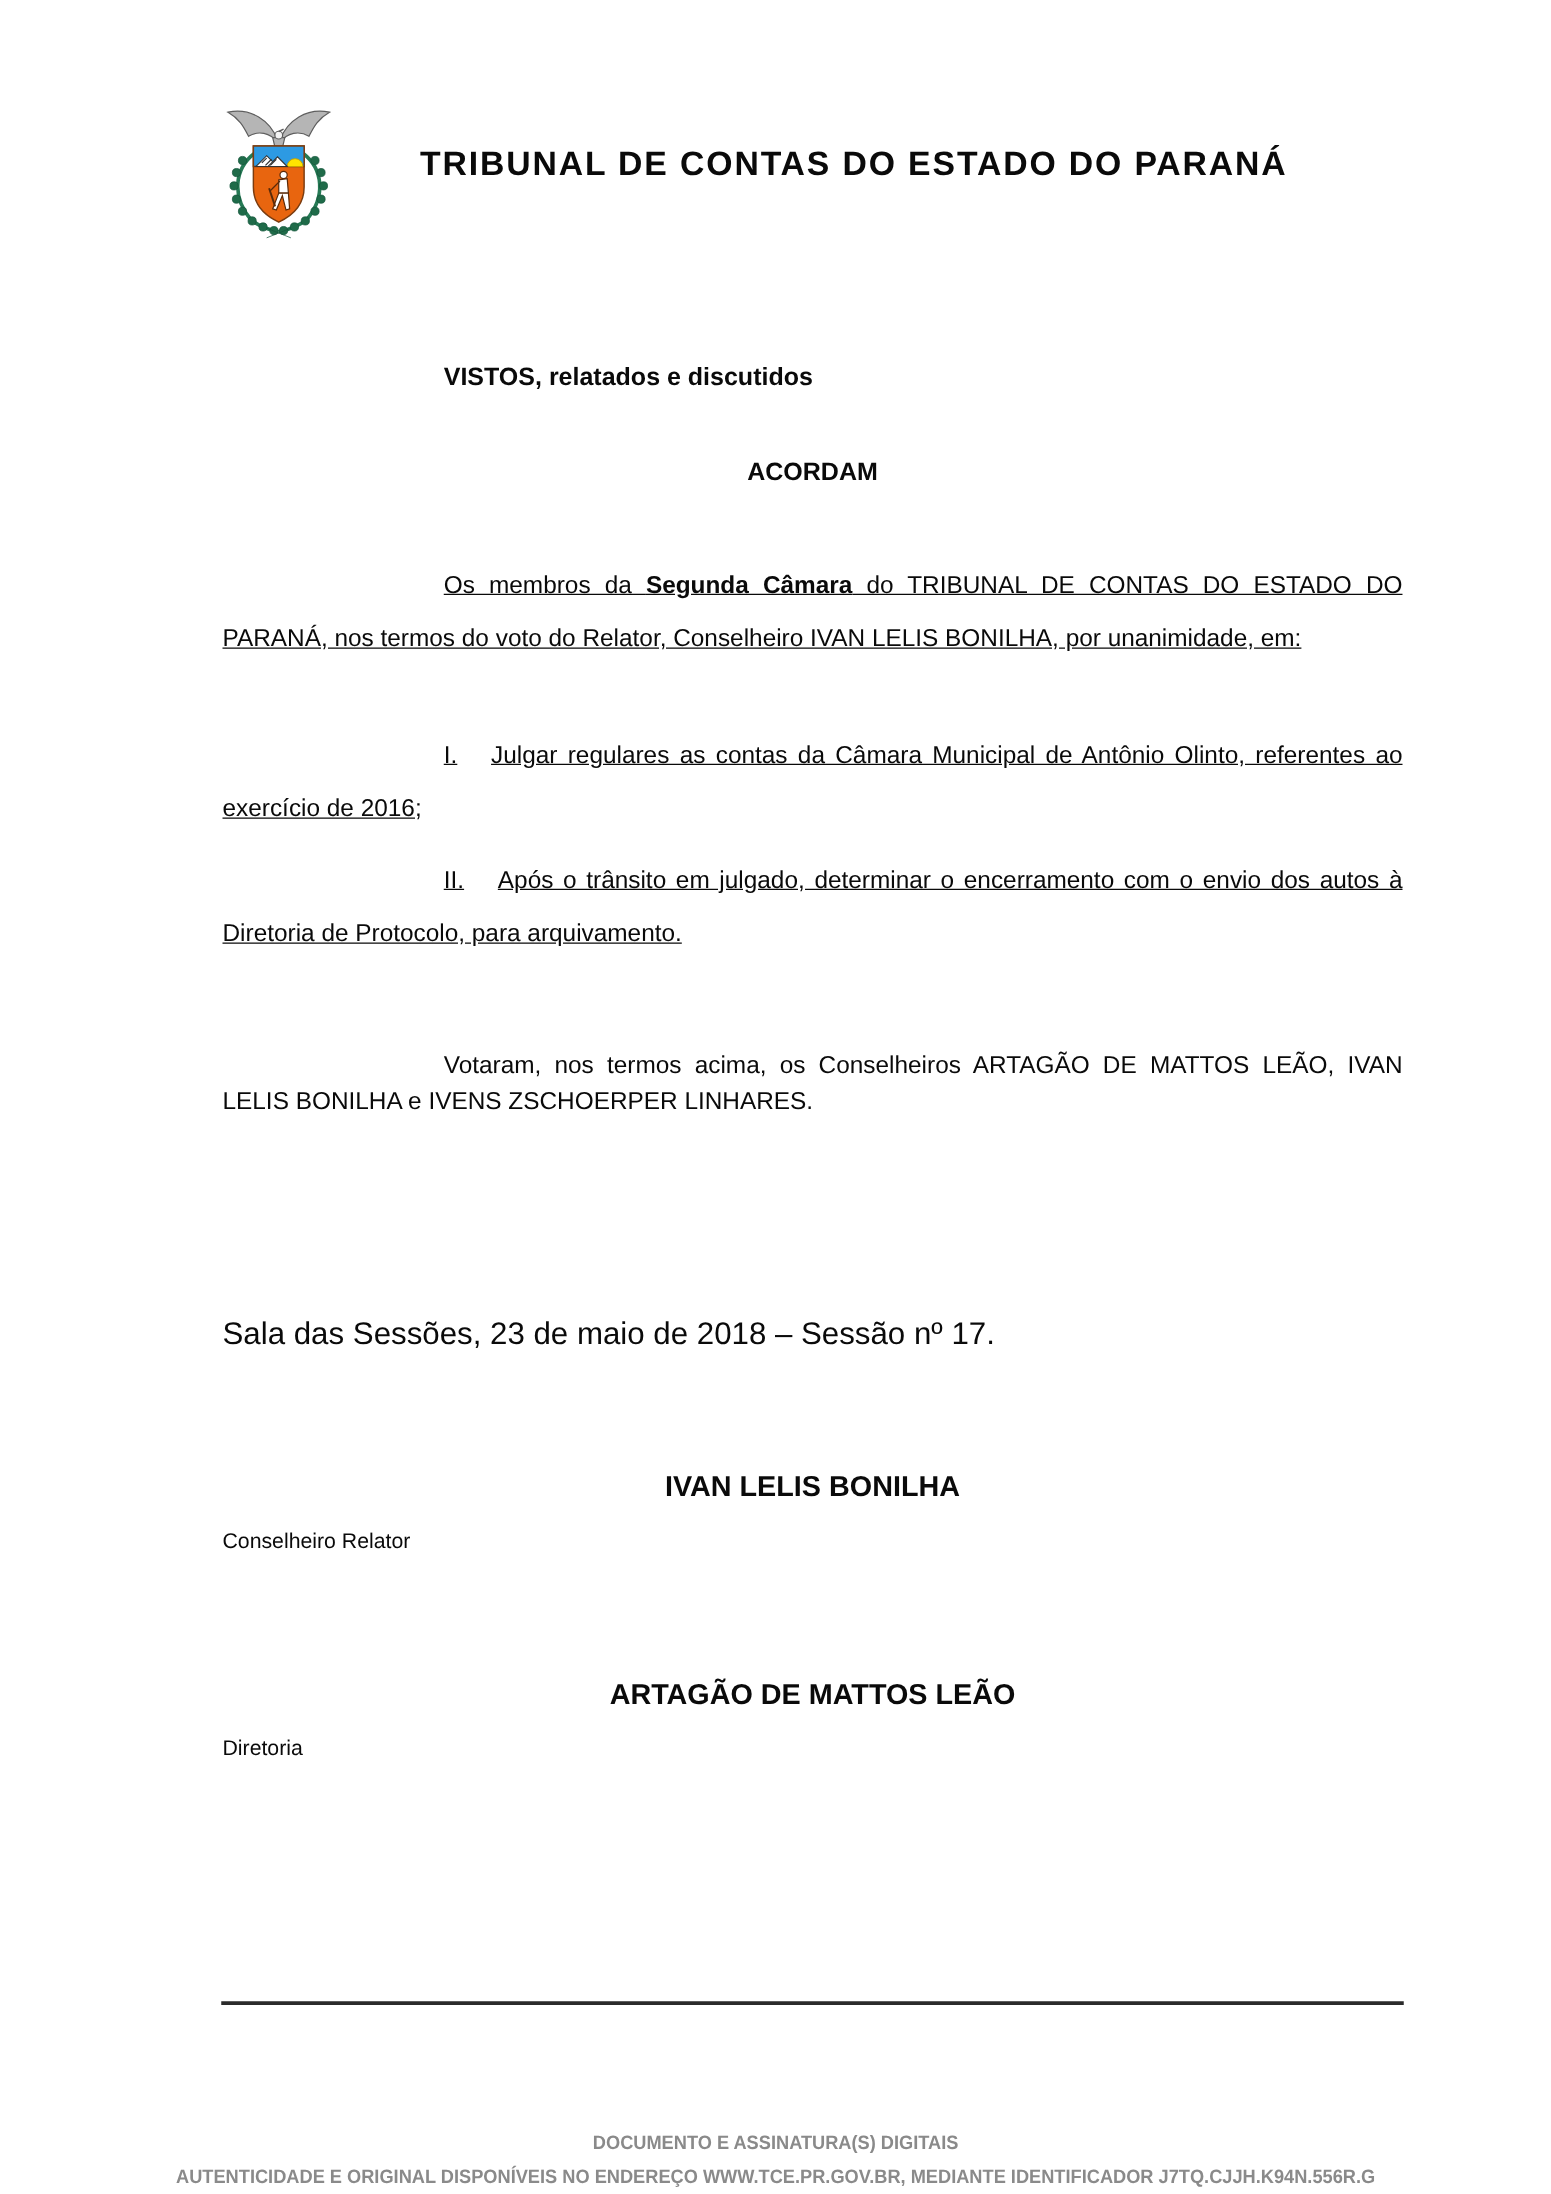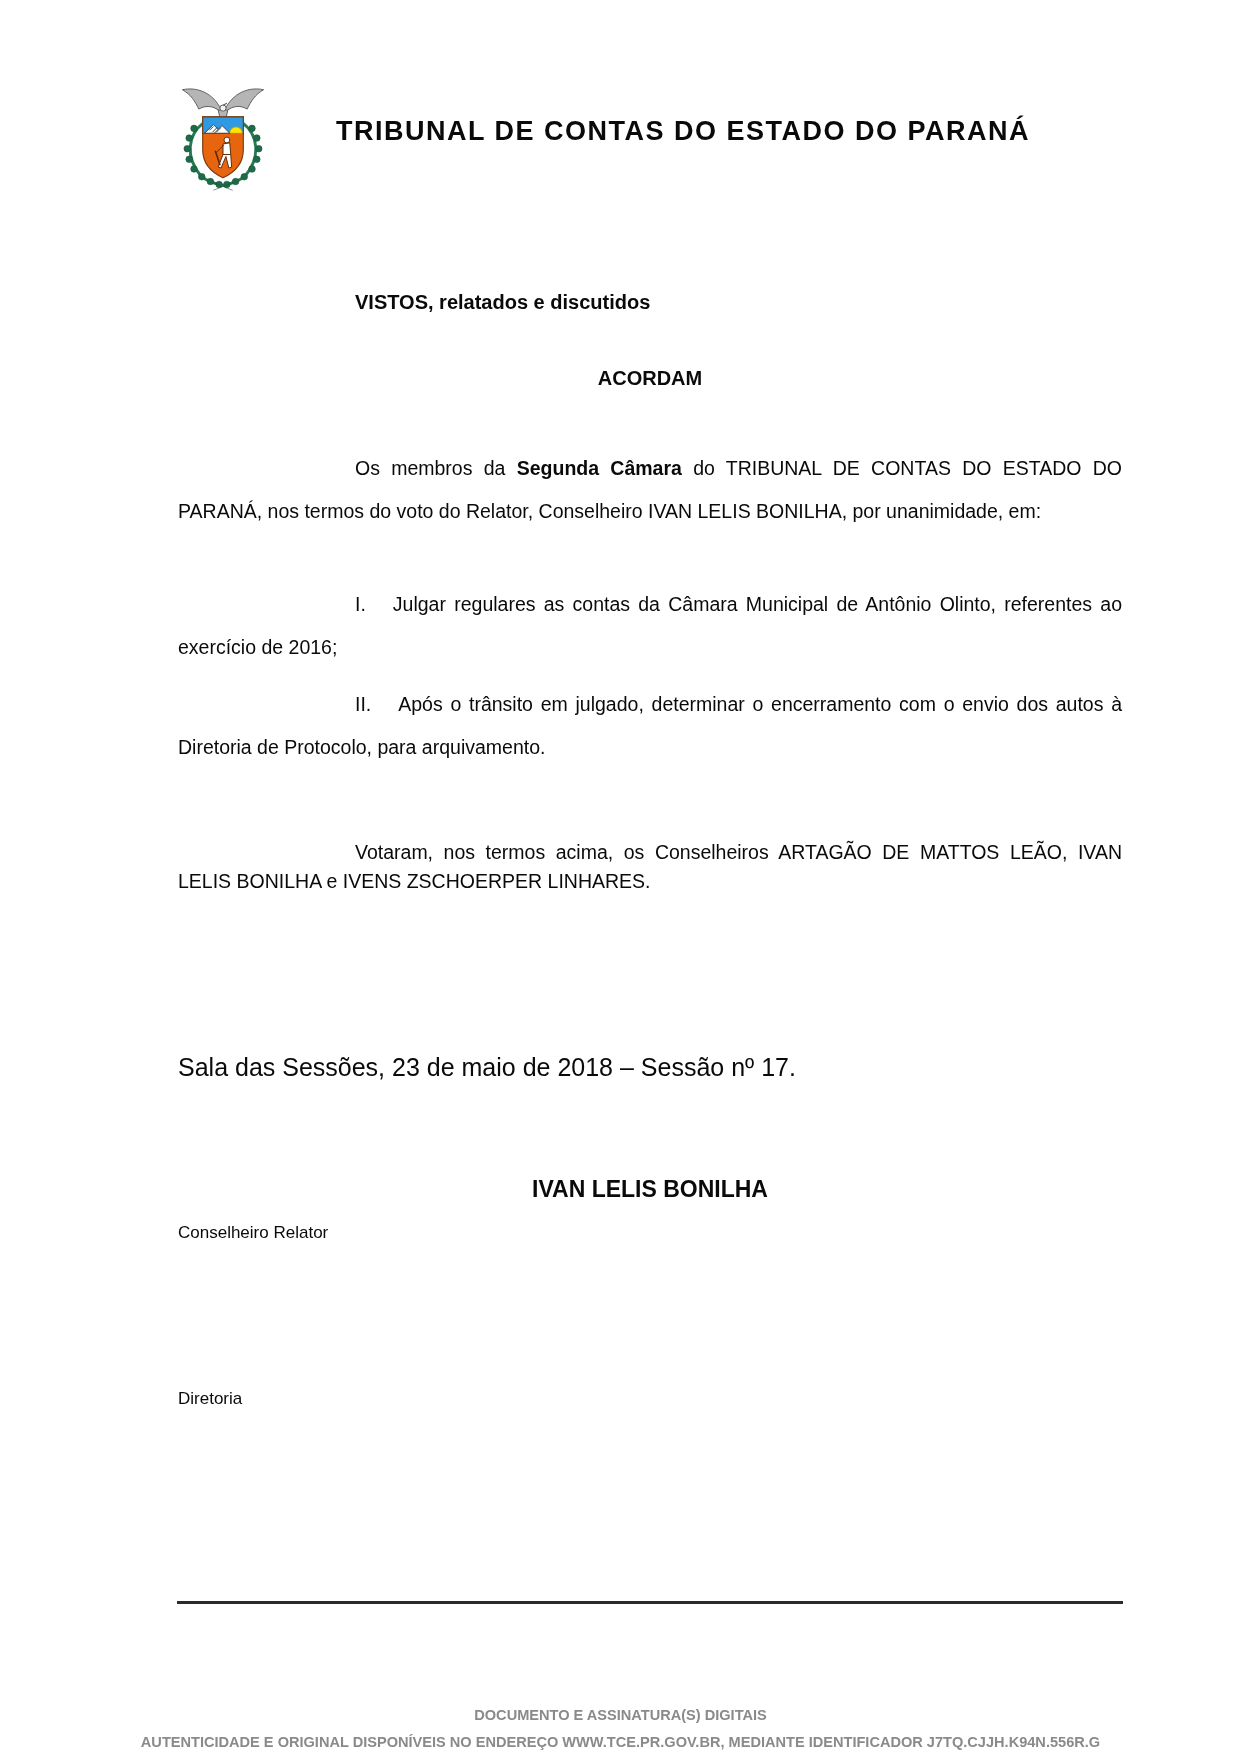--- a/index.html
+++ b/index.html
@@ -16,21 +16,21 @@
   .doc-title{
     left:336px;top:116px;width:780px;
     font-size:27px;font-weight:bold;letter-spacing:1.5px;
     white-space:nowrap;
   }
   .content{left:178px;width:944px;}
   .vistos{top:291px;padding-left:177px;font-size:20px;font-weight:bold;}
   .acordam{top:367px;text-align:center;font-size:20px;font-weight:bold;}
   .para{
     font-size:19.5px;line-height:43px;text-align:justify;
-    text-indent:177px;margin:0;
+    text-indent:177px;margin:0;text-decoration:underline;
   }
   .para-tight{
     font-size:19.5px;line-height:28.5px;text-align:justify;
     text-indent:177px;margin:0;
   }
   .p1{top:447px;}
   .i1{top:583px;}
   .i2{top:683px;}
   .votaram{top:838px;}
   .presente{top:908px;}
@@ -125,20 +125,21 @@
   <p class="abs content para-tight votaram">Votaram, nos termos acima, os Conselheiros ARTAGÃO DE MATTOS LEÃO, IVAN LELIS BONILHA e IVENS ZSCHOERPER LINHARES.</p>
 
   <p class="abs content para i2"><span>II.</span><span class="num-tab"></span><span>Após o trânsito em julgado, determinar o encerramento com o envio dos autos à Diretoria de Protocolo, para arquivamento.</span></p>
 
 
   <div class="abs content para-tight sala">Sala das Sessões, 23 de maio de 2018 – Sessão nº 17.</div>
 
   <div class="abs content sig-name sig1n">IVAN LELIS BONILHA</div>
   <div class="abs content sig-role sig1r">Conselheiro Relator</div>
 
+  <div class="abs content sig-name sig2n">ARTAGÃO DE MATTOS LEÃO</div>
   <div class="abs content sig-role sig2r">Diretoria</div>
 
   <div class="abs divider"></div>
 
   <div class="abs footer">
     <div class="fline">DOCUMENTO E ASSINATURA(S) DIGITAIS</div>
     <div class="fline">AUTENTICIDADE E ORIGINAL DISPONÍVEIS NO ENDEREÇO WWW.TCE.PR.GOV.BR, MEDIANTE IDENTIFICADOR J7TQ.CJJH.K94N.556R.G</div>
   </div>
 
 </div>

